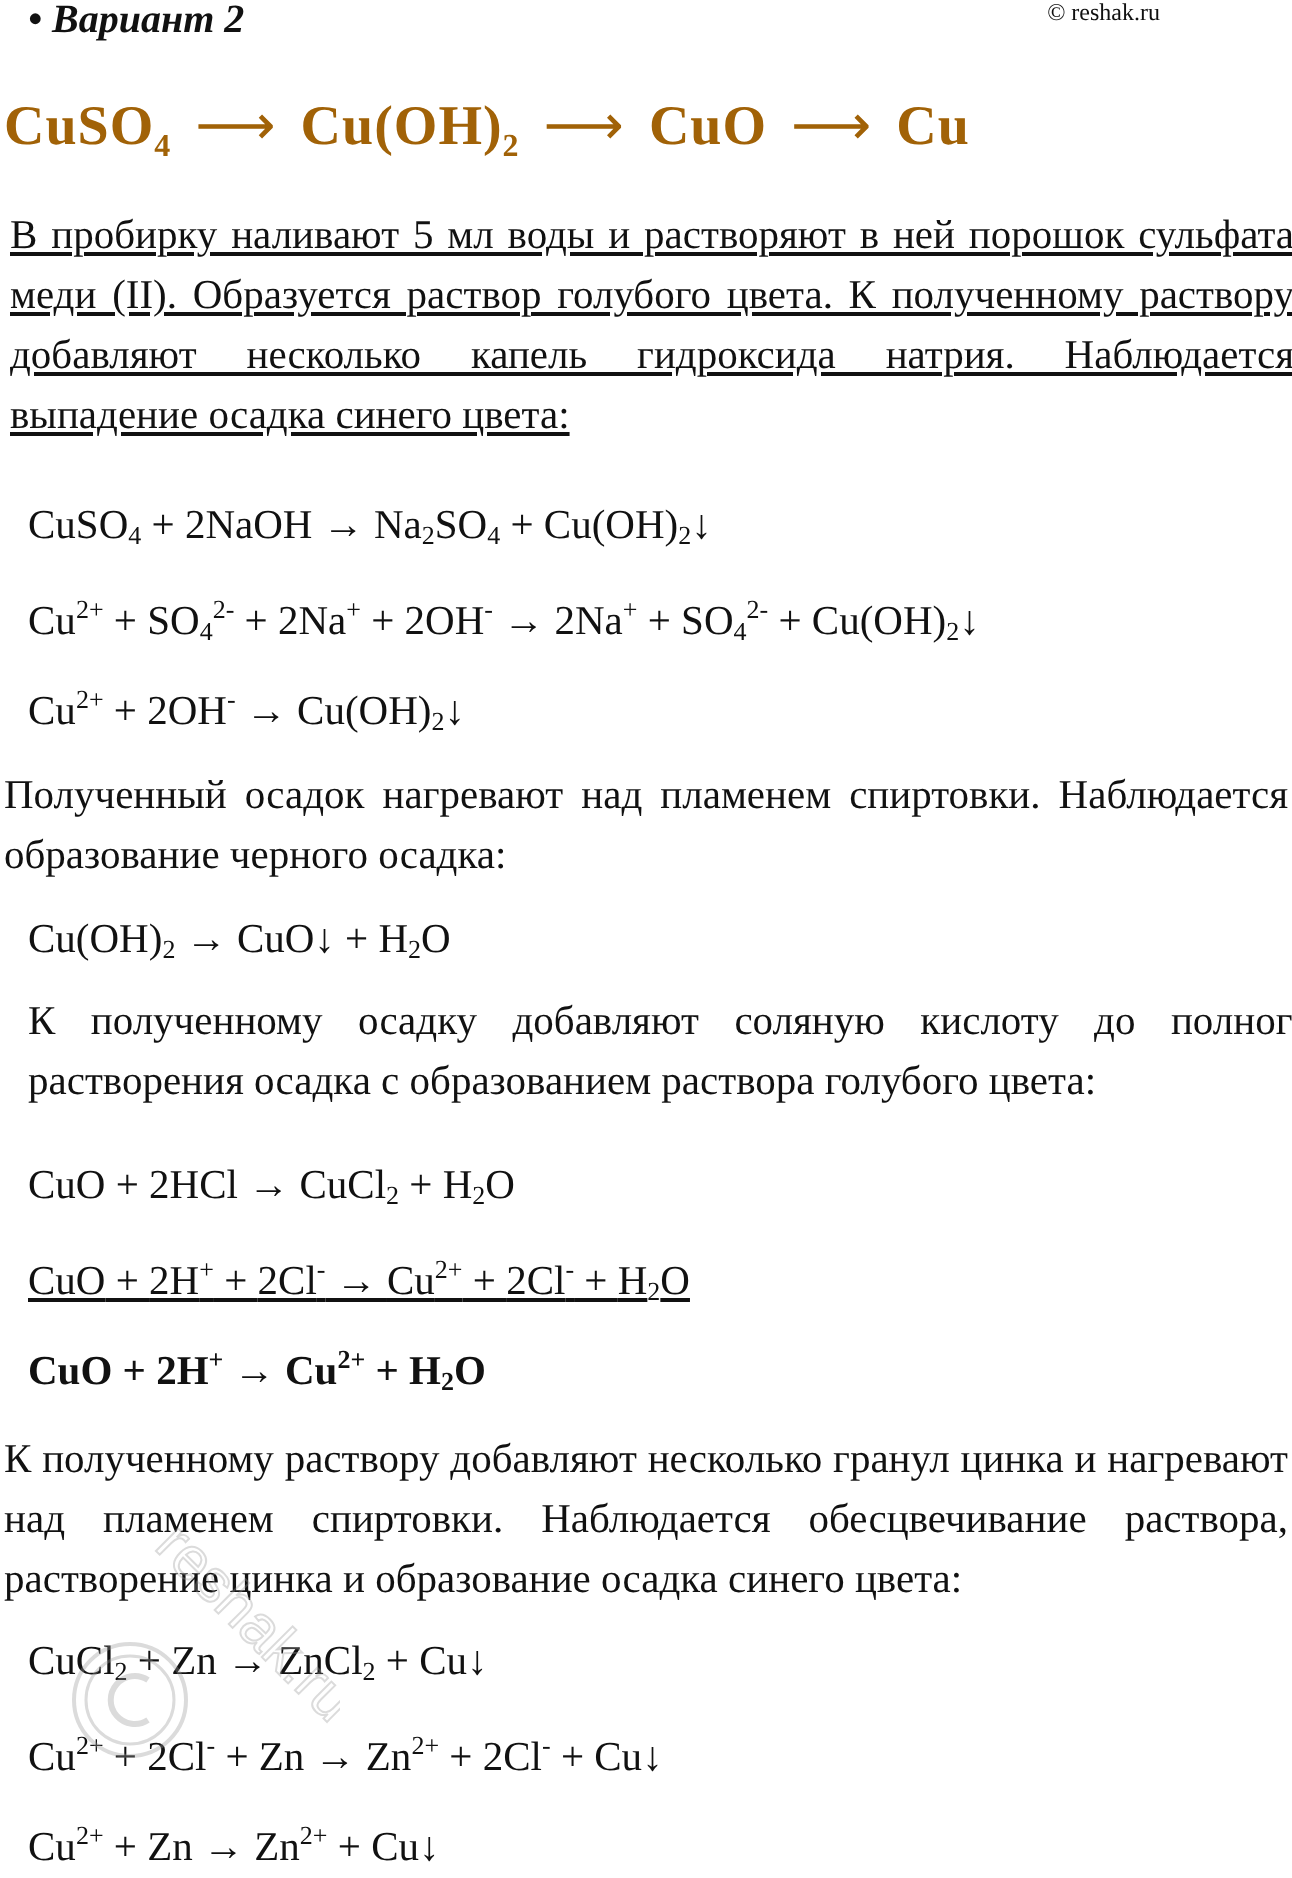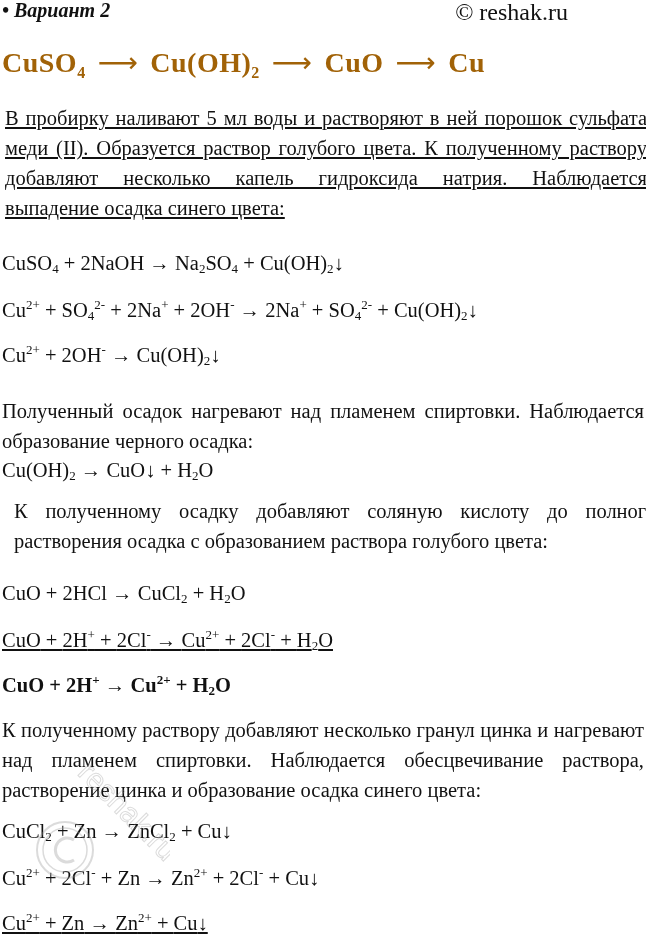--- a/index.html
+++ b/index.html
@@ -1,33 +1,33 @@
 <!DOCTYPE html>
 <html><head>
   <meta charset="utf-8">
   <style>
     html, body { margin: 0; padding: 0; background: #ffffff; }
     body {
       width: 646px; height: 939px; position: relative; overflow: hidden;
       font-family: "Liberation Serif", serif; color: #111;
     }
-    .header { position: absolute; top: 0; left: 0; width: 572px; height: 26px; }
+    .header { position: absolute; top: 0; left: 12px; width: 572px; height: 26px; }
     .variant { position: absolute; left: 2px; top: -1px; font-size: 20px; font-weight: bold; font-style: italic; }
-    .site { position: absolute; right: 4px; top: -1px; font-size: 24px; }
+    .site { position: absolute; right: 4px; top: -1px; font-size: 12px; }
     .scheme {
       position: absolute; left: 2px; top: 46px; font-size: 28px; font-weight: bold;
       letter-spacing: 0.5px; color: #a16207; white-space: nowrap;
     }
     .scheme sub { font-size: 16px; vertical-align: -6px; }
     .scheme .arr { margin: 0 12px; font-weight: normal; }
     .para {
       position: absolute; left: 2px; width: 642px; font-size: 20.5px; line-height: 30px;
       text-align: justify; text-align-last: left;
     }
-    .eq { position: absolute; left: 2px; font-size: 20.5px; white-space: nowrap; }
+    .eq { position: absolute; left: 14px; font-size: 20.5px; white-space: nowrap; }
     sub.s { font-size: 13px; vertical-align: -3px; }
     sup.s { font-size: 13px; vertical-align: 8px; }
     .watermark {
       position: absolute; left: 20px; top: 760px; width: 150px; height: 150px; pointer-events: none;
       opacity: 0.35;
     }
   </style>
 </head>
 <body>
 
@@ -47,21 +47,21 @@
 </div>
 
 <div class="eq" style="top:297px;">
   <span>Cu</span><sup class="s">2+</sup><span> + </span><span>SO</span><sub class="s">4</sub><sup class="s">2-</sup><span> + </span><span>2Na</span><sup class="s">+</sup><span> + </span><span>2OH</span><sup class="s">-</sup><span> → </span><span>2Na</span><sup class="s">+</sup><span> + </span><span>SO</span><sub class="s">4</sub><sup class="s">2-</sup><span> + </span><span>Cu(OH)</span><sub class="s">2</sub><span>↓</span>
 </div>
 
 <div class="eq" style="top:342px;">
   <span>Cu</span><sup class="s">2+</sup><span> + </span><span>2OH</span><sup class="s">-</sup><span> → </span><span>Cu(OH)</span><sub class="s">2</sub><span>↓</span>
 </div>
 
-<p class="para" style="top:396px;margin:0;">Полученный осадок нагревают над пламенем спиртовки. Наблюдается образование черного осадка:</p>
+<p class="para" style="top:383px;margin:0;">Полученный осадок нагревают над пламенем спиртовки. Наблюдается образование черного осадка:</p>
 
 <div class="eq" style="top:459px;">
   <span>Cu(OH)</span><sub class="s">2</sub><span> → </span><span>CuO</span><span>↓</span><span> + </span><span>H</span><sub class="s">2</sub><span>O</span>
 </div>
 
 <p class="para" style="top:484px;margin:12px;">К полученному осадку добавляют соляную кислоту до полного растворения осадка с образованием раствора голубого цвета:</p>
 
 <div class="eq" style="top:582px;">
   <span>CuO</span><span> + </span><span>2HCl</span><span> → </span><span>CuCl</span><sub class="s">2</sub><span> + </span><span>H</span><sub class="s">2</sub><span>O</span>
 </div>
@@ -77,21 +77,21 @@
 <p class="para" style="top:715px;margin:0;">К полученному раствору добавляют несколько гранул цинка и нагревают над пламенем спиртовки. Наблюдается обесцвечивание раствора, растворение цинка и образование осадка синего цвета:</p>
 
 <div class="eq" style="top:820px;">
   <span>CuCl</span><sub class="s">2</sub><span> + </span><span>Zn</span><span> → </span><span>ZnCl</span><sub class="s">2</sub><span> + </span><span>Cu</span><span>↓</span>
 </div>
 
 <div class="eq" style="top:865px;text-align:center;">
   <span>Cu</span><sup class="s">2+</sup><span> + </span><span>2Cl</span><sup class="s">-</sup><span> + </span><span>Zn</span><span> → </span><span>Zn</span><sup class="s">2+</sup><span> + </span><span>2Cl</span><sup class="s">-</sup><span> + </span><span>Cu</span><span>↓</span>
 </div>
 
-<div class="eq" style="top:910px;text-decoration:underline;">
+<div class="eq" style="top:910px;">
   <span>Cu</span><sup class="s">2+</sup><span> + </span><span>Zn</span><span> → </span><span>Zn</span><sup class="s">2+</sup><span> + </span><span>Cu</span><span>↓</span>
 </div>
 
 <svg class="watermark" viewBox="0 0 150 150">
   <circle cx="45" cy="90" r="28" fill="none" stroke="#999" stroke-width="2"></circle>
   <circle cx="45" cy="90" r="22" fill="none" stroke="#999" stroke-width="1.5"></circle>
   <path d="M54 80 A12 12 0 1 0 54 100" fill="none" stroke="#999" stroke-width="3"></path>
   <text x="25" y="30" transform="rotate(45 60 60)" font-size="30" fill="none" stroke="#999" stroke-width="1" font-family="Liberation Sans, sans-serif">reshak.ru</text>
 </svg>
 

